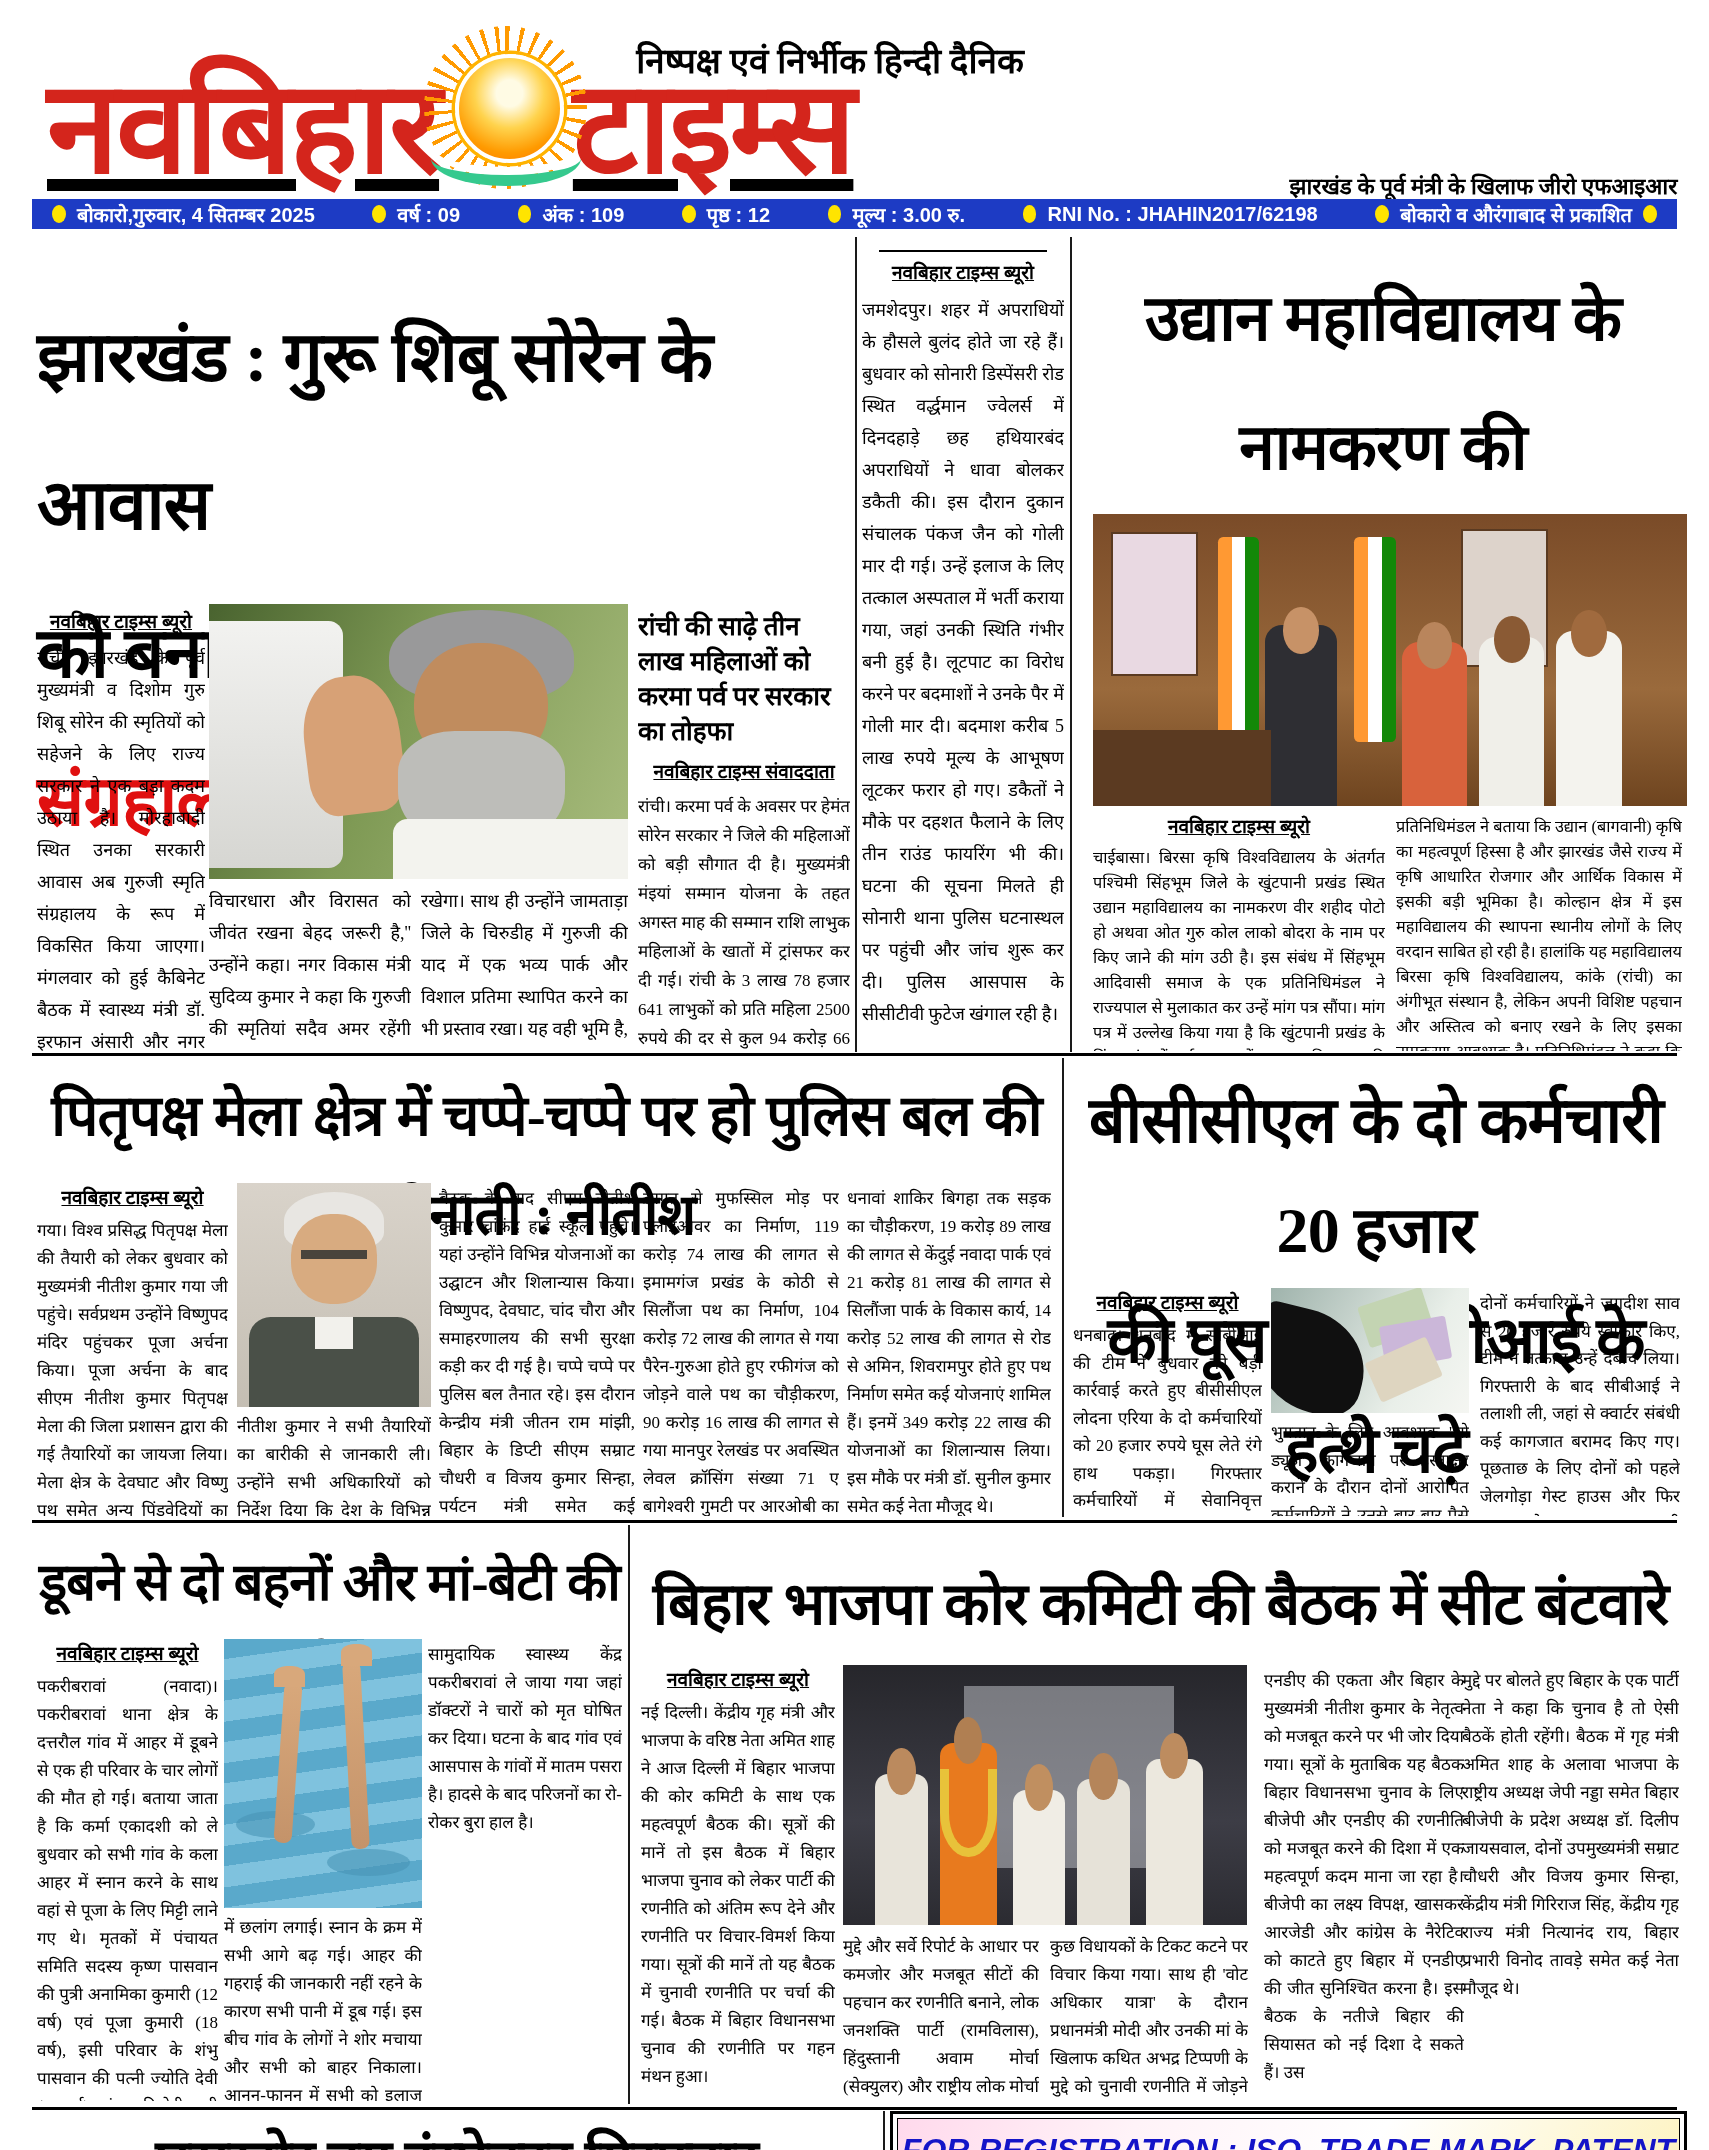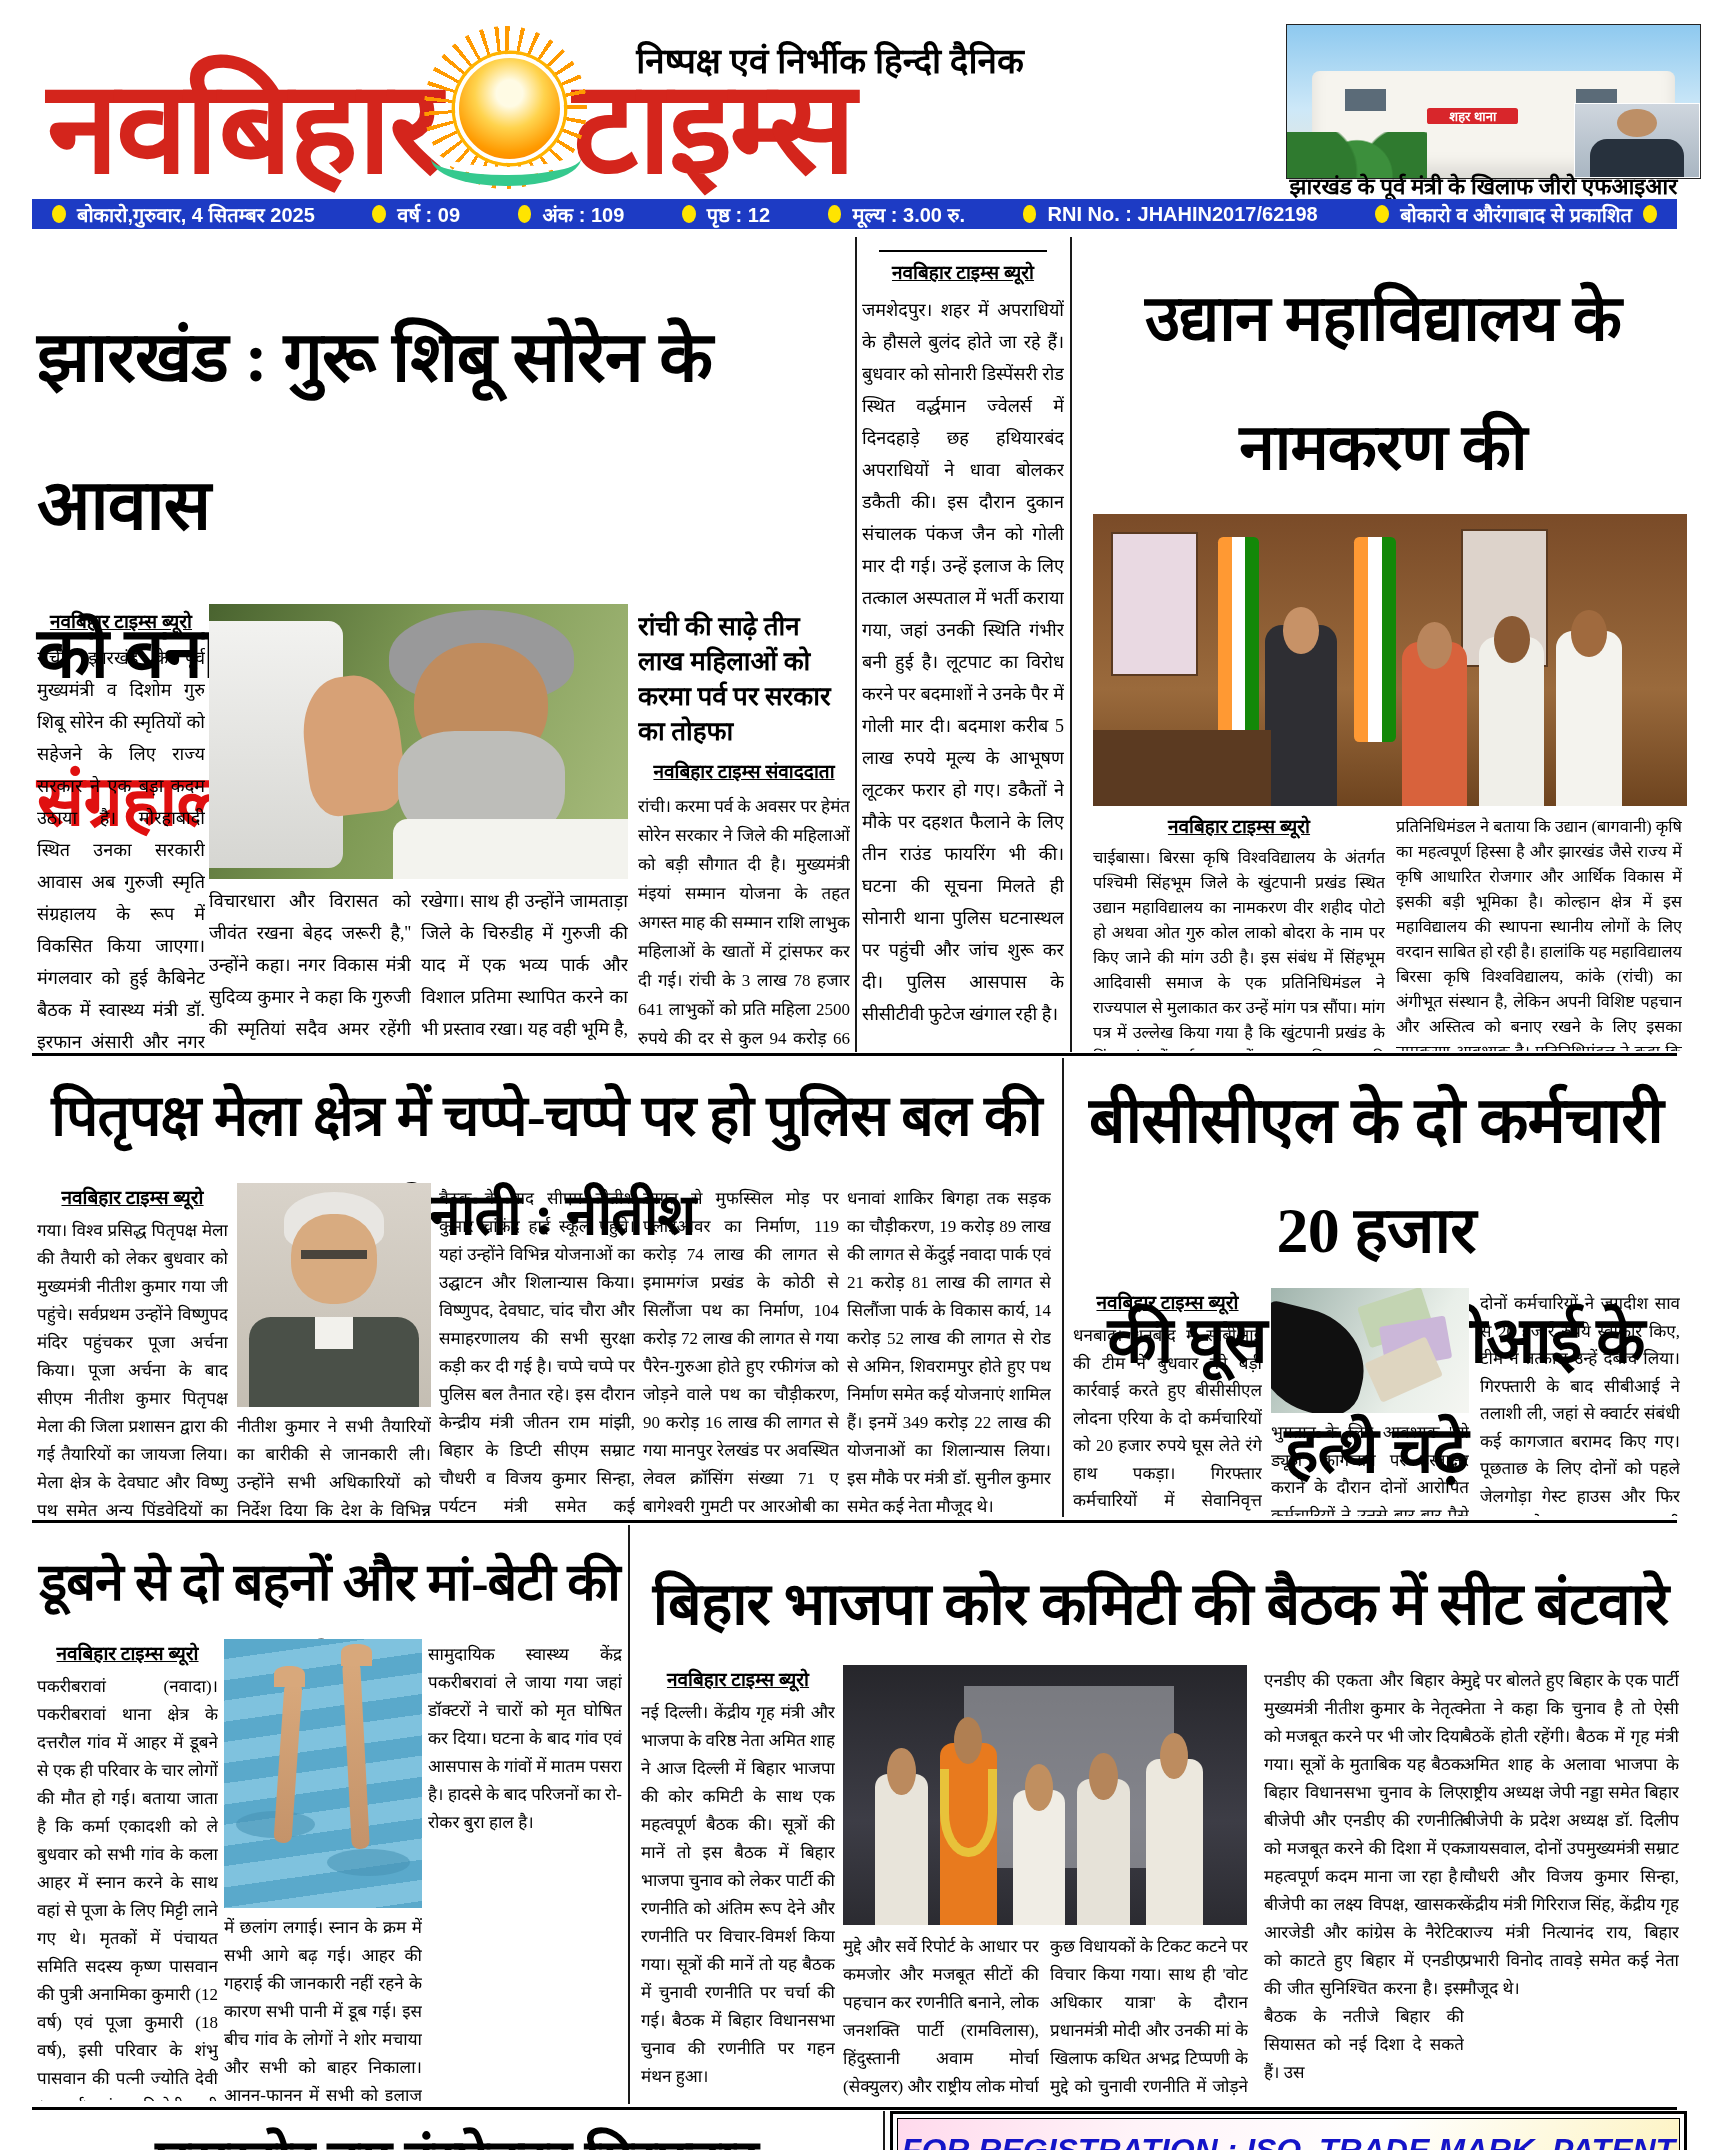--- a/index.html
+++ b/index.html
@@ -42,42 +42,31 @@
            background:linear-gradient(120deg,#ffd9ec 0%,#fff3f8 22%,#ffffff 45%,#fdf3c0 75%,#f3dd75 100%);
            display:flex;flex-direction:column;align-items:center;}
 </style>
 </head>
 <body>
 
 <div class="page">
 
   <div class="abs serif b c" style="left:529px;top:41px;width:602px;font-size:35px;line-height:41px;">निष्पक्ष एवं निर्भीक हिन्दी दैनिक</div>
 
-  <div class="abs" style="left:47px;top:47px;width:1234px;height:155px;display:flex;align-items:flex-end;white-space:nowrap;">
+  <div class="abs" style="left:47px;top:47px;width:1234px;height:155px;display:flex;align-items:flex-end;white-space:nowrap;text-decoration:underline;">
     <span class="serif b" style="font-size:129px;line-height:146px;color:#d4251c;letter-spacing:-2.6px;">नवबिहार</span>
     <span class="sun">
       <span class="sunrays"></span>
       <span class="suncore"></span>
       <span class="sunwavew"></span>
       <span class="sunwaveg"></span>
     </span>
     <span class="serif b" style="font-size:129px;line-height:146px;color:#d4251c;letter-spacing:-2.6px;">टाइम्स</span>
   </div>
 
-  <div class="photo" style="left:1286px;top:24px;width:413px;height:153px;background:linear-gradient(#8ec9ef 0%,#cde8f8 55%,#e9e5d8 100%);border:1.3px solid #222;">
-    <div class="abs" style="left:6%;top:30%;width:88%;height:70%;background:#f6f4ee;border-radius:7.7px 7.7px 0 0;box-shadow:inset 0 -12px 15.5px rgba(0,0,0,.10);"></div>
-    <div class="abs" style="left:14%;top:42%;width:10%;height:14%;background:#5b6b78;"></div>
-    <div class="abs" style="left:70%;top:42%;width:10%;height:14%;background:#5b6b78;"></div>
-    <div class="abs sans b c" style="left:34%;top:54%;width:22%;height:11%;background:#d8262b;color:#fff;font-size:13px;line-height:17px;border-radius:2.6px;">शहर थाना</div>
-    <div class="abs" style="left:0;bottom:0;width:34%;height:30%;background:radial-gradient(circle at 15% 85%, #2f7a2f 0 38%, transparent 40%),radial-gradient(circle at 50% 95%, #3c8f3c 0 42%, transparent 44%),radial-gradient(circle at 85% 85%, #2f7a2f 0 34%, transparent 36%);"></div>
-    <div class="abs" style="right:0;bottom:0;width:30%;height:48%;background:linear-gradient(#cfd6de,#a9b6c2);border:1.7px solid #fff;">
-      <div class="abs" style="left:34%;top:8%;width:32%;height:38%;background:#bd8f66;border-radius:50%;"></div>
-      <div class="abs" style="left:12%;bottom:0;width:76%;height:52%;background:#27313d;border-radius:17px 17px 0 0;"></div>
-    </div>
-  </div>
   <div class="abs serif b c" style="left:1260px;top:175px;width:447px;font-size:22.4px;line-height:24px;">झारखंड के पूर्व मंत्री के खिलाफ जीरो एफआइआर</div>
 
   <div class="datebar sans" style="left:32px;top:199px;width:1645px;height:30px;background:#1d3bc4;font-size:20px;">
     <span class="dlitem">
         <span class="dldot"></span>
         <span>बोकारो,गुरुवार, 4 सितम्बर 2025</span>
       </span>
     <span class="dlitem">
         <span class="dldot"></span>
         <span>वर्ष : 09</span>

